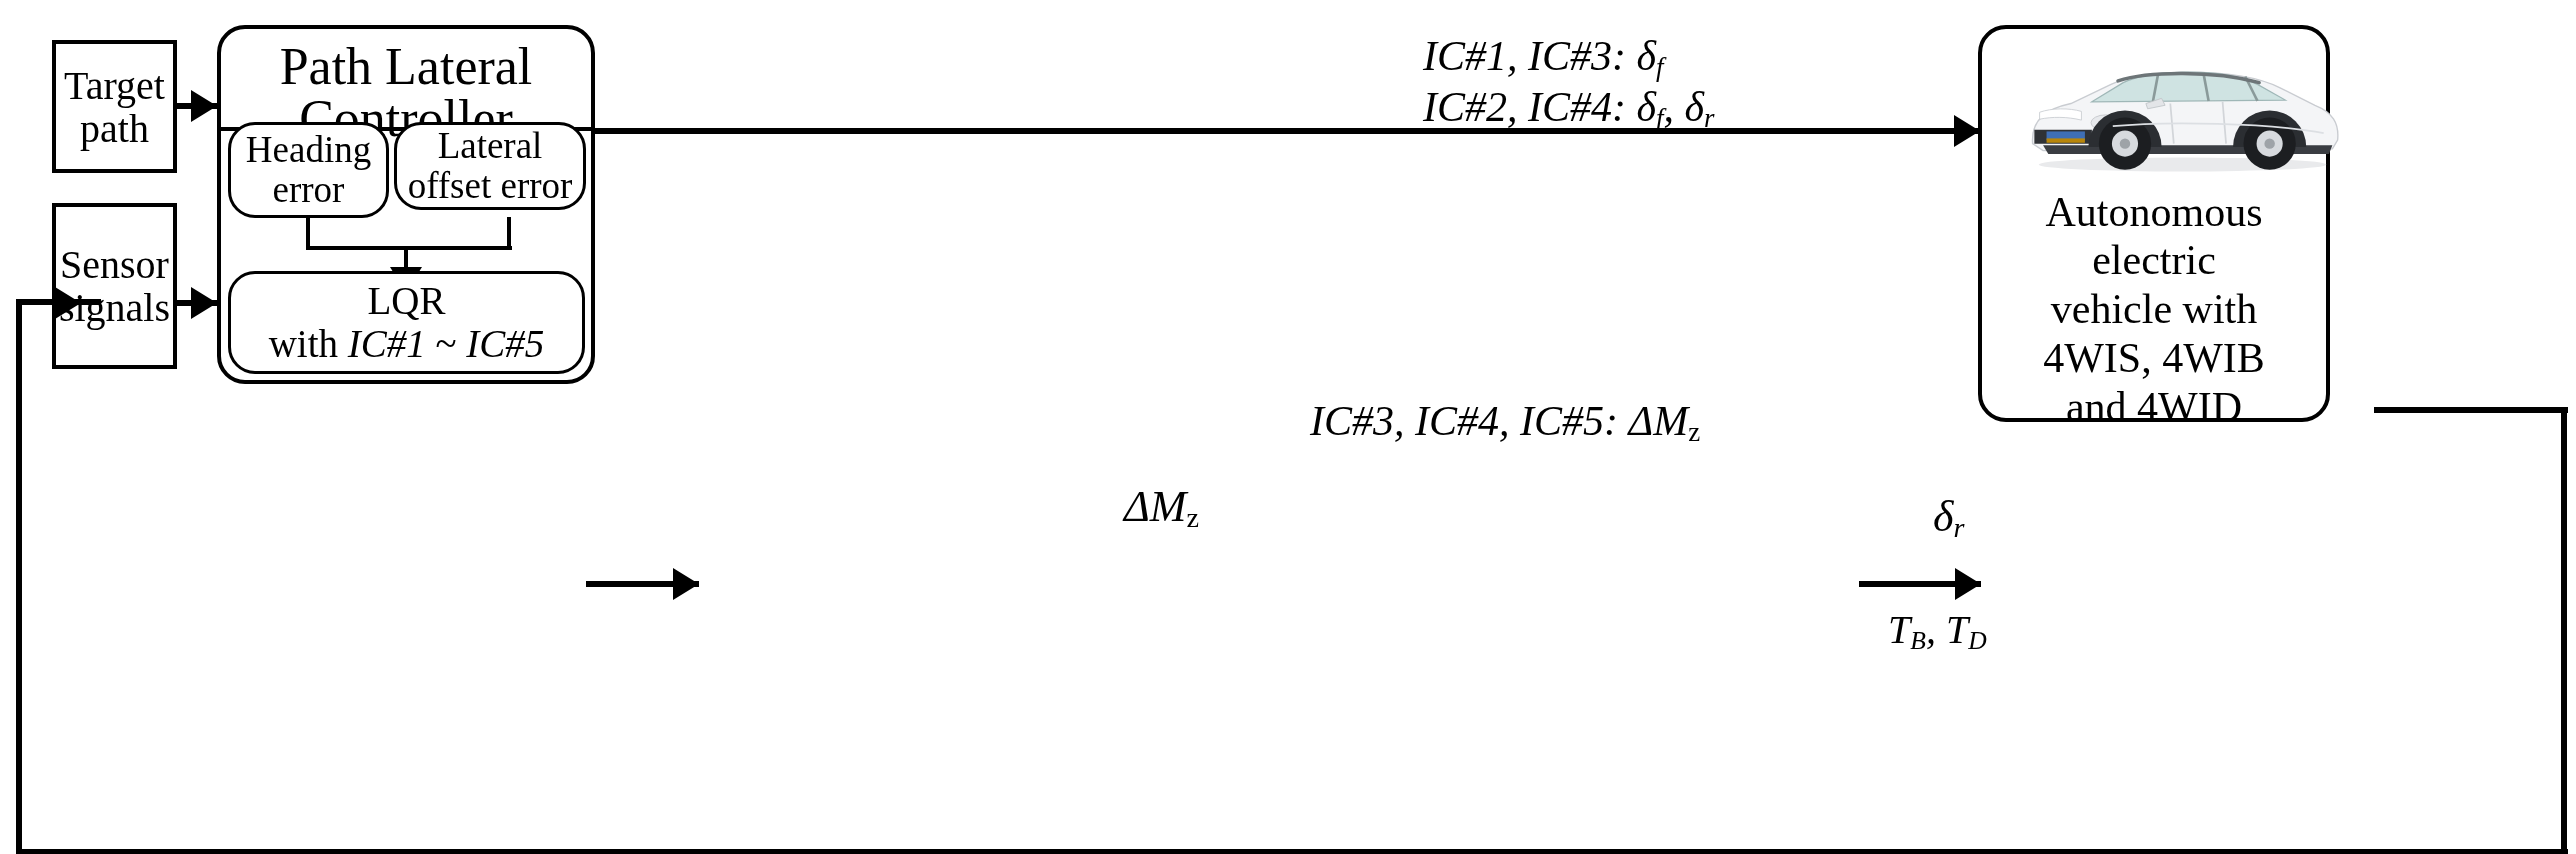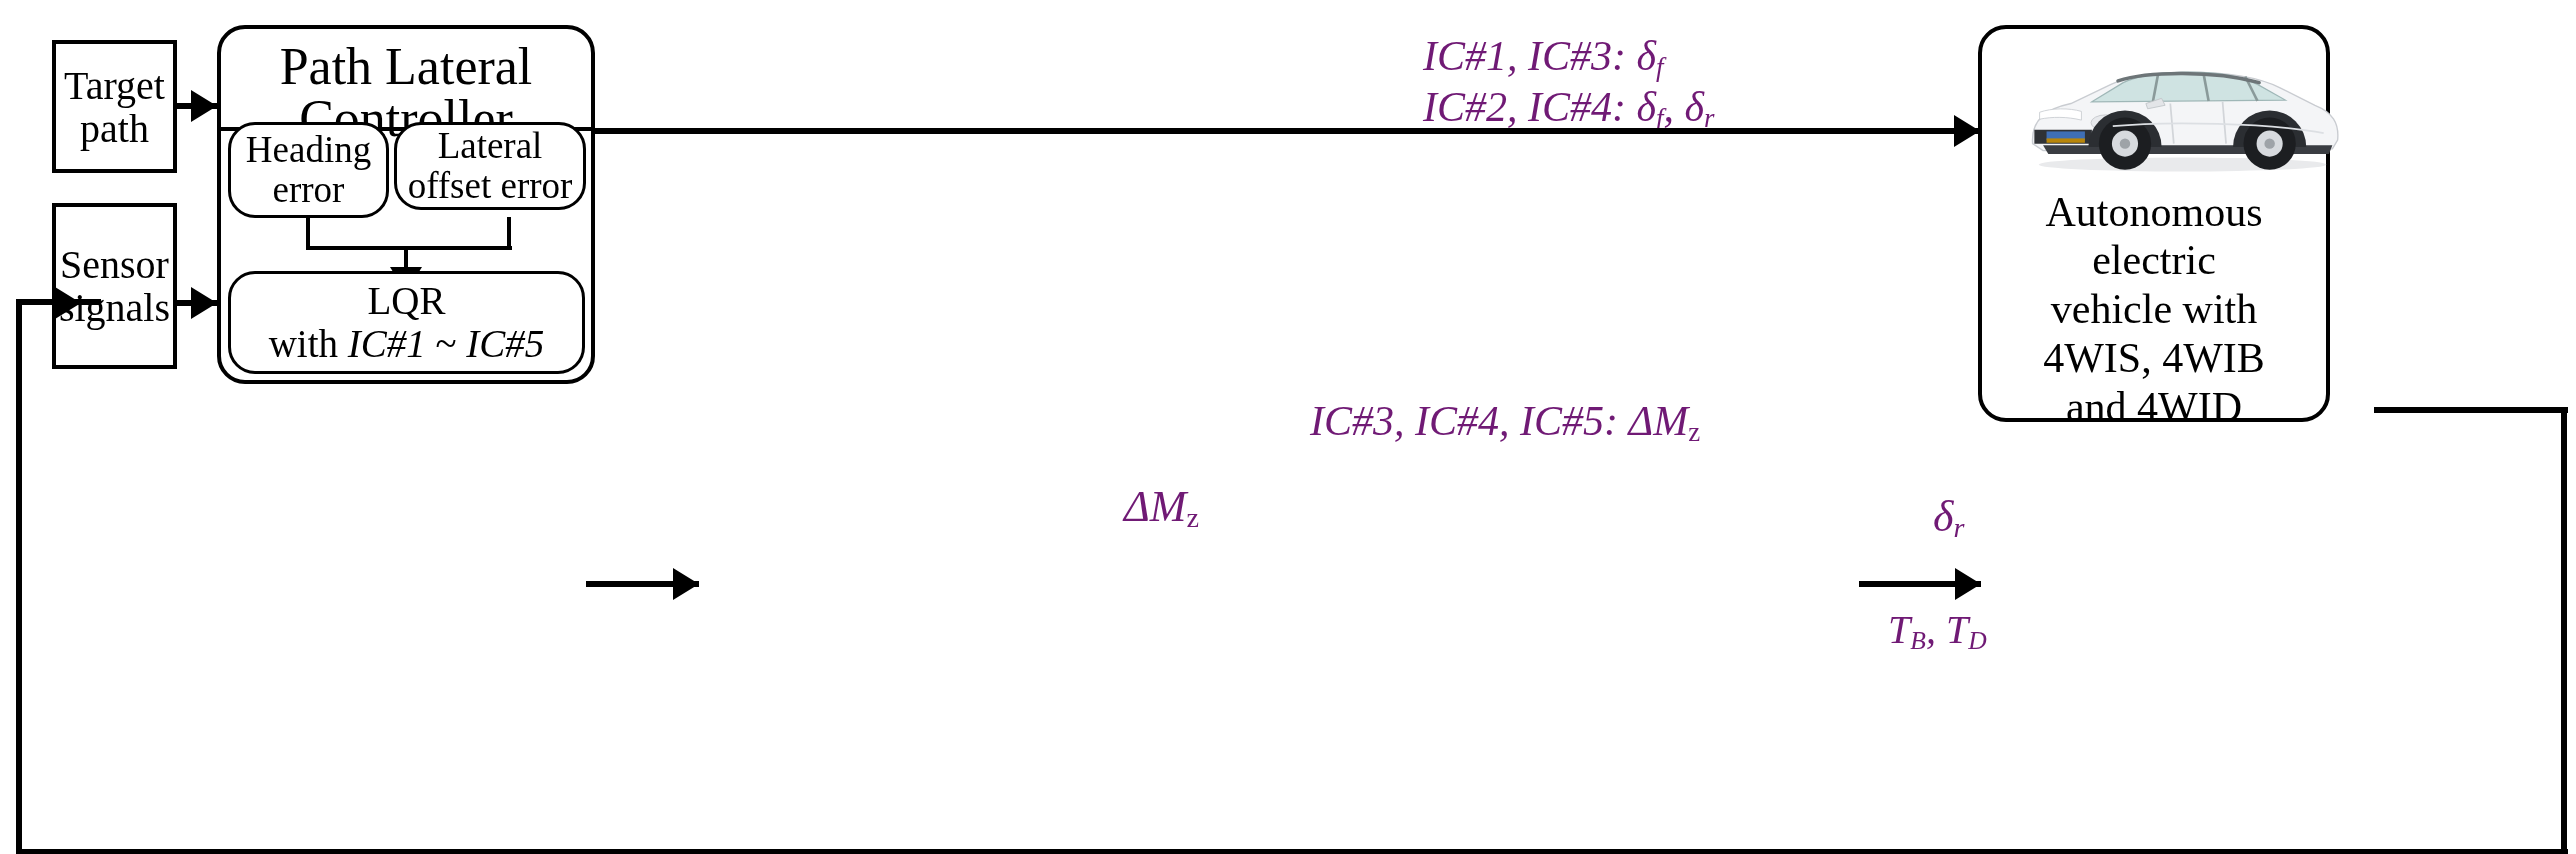--- a/index.html
+++ b/index.html
@@ -8,21 +8,21 @@
 
   .box{position:absolute;border:4.4px solid #000;background:#fff;box-sizing:border-box;
        display:flex;flex-direction:column;align-items:center;justify-content:center;
        text-align:center;color:#000;line-height:1.08;}
   .rounded{border-radius:28px;}
   .thin{border-width:3.5px;border-radius:27px;}
 
   .ptc-title{position:absolute;left:0;right:0;top:12.2px;text-align:center;font-size:52px;line-height:1;}
   .ptc-div{position:absolute;left:0;right:0;top:98px;height:4.4px;background:#000;}
 
-  .lbl{position:absolute;color:#701a75;white-space:nowrap;line-height:1.04;}
+  .lbl{position:absolute;color:#000000;white-space:nowrap;line-height:1.04;}
   .ital{font-style:italic;}
   .sub{font-size:0.64em;vertical-align:-0.22em;font-style:italic;}
   .subu{font-size:0.64em;vertical-align:-0.22em;font-style:normal;}
 
   
   .hline{position:absolute;background:#000;height:6.1px;}
   .vline{position:absolute;background:#000;width:6.1px;}
   .hline.thinl{height:4.4px;}
   .vline.thinl{width:4.4px;}
 

